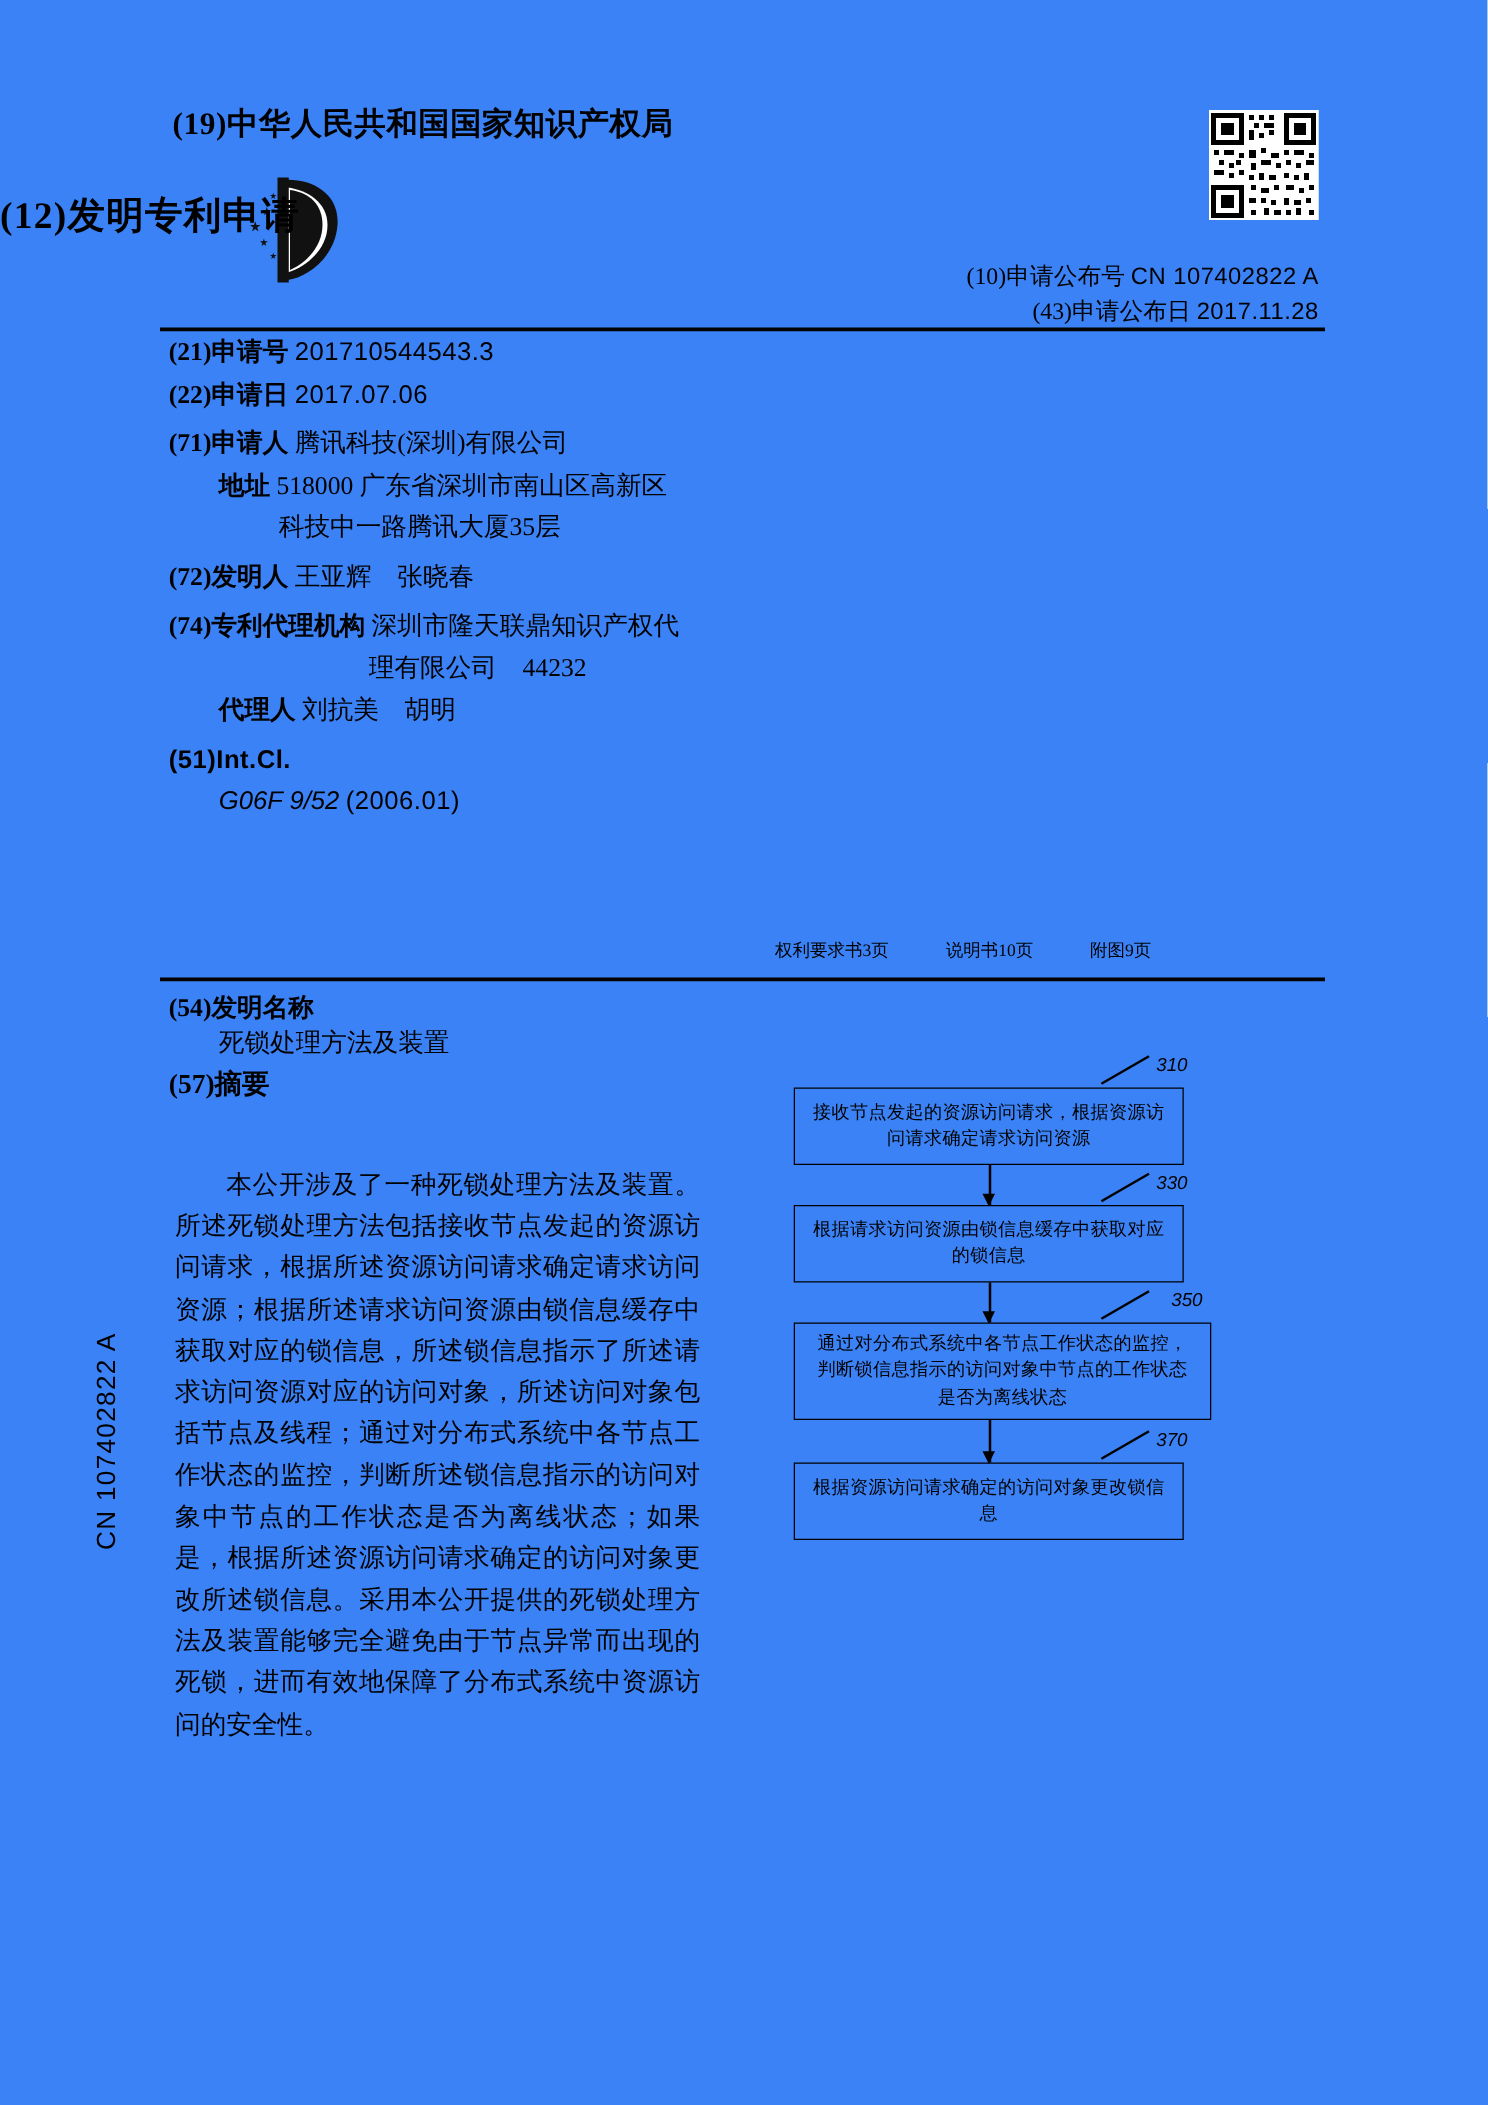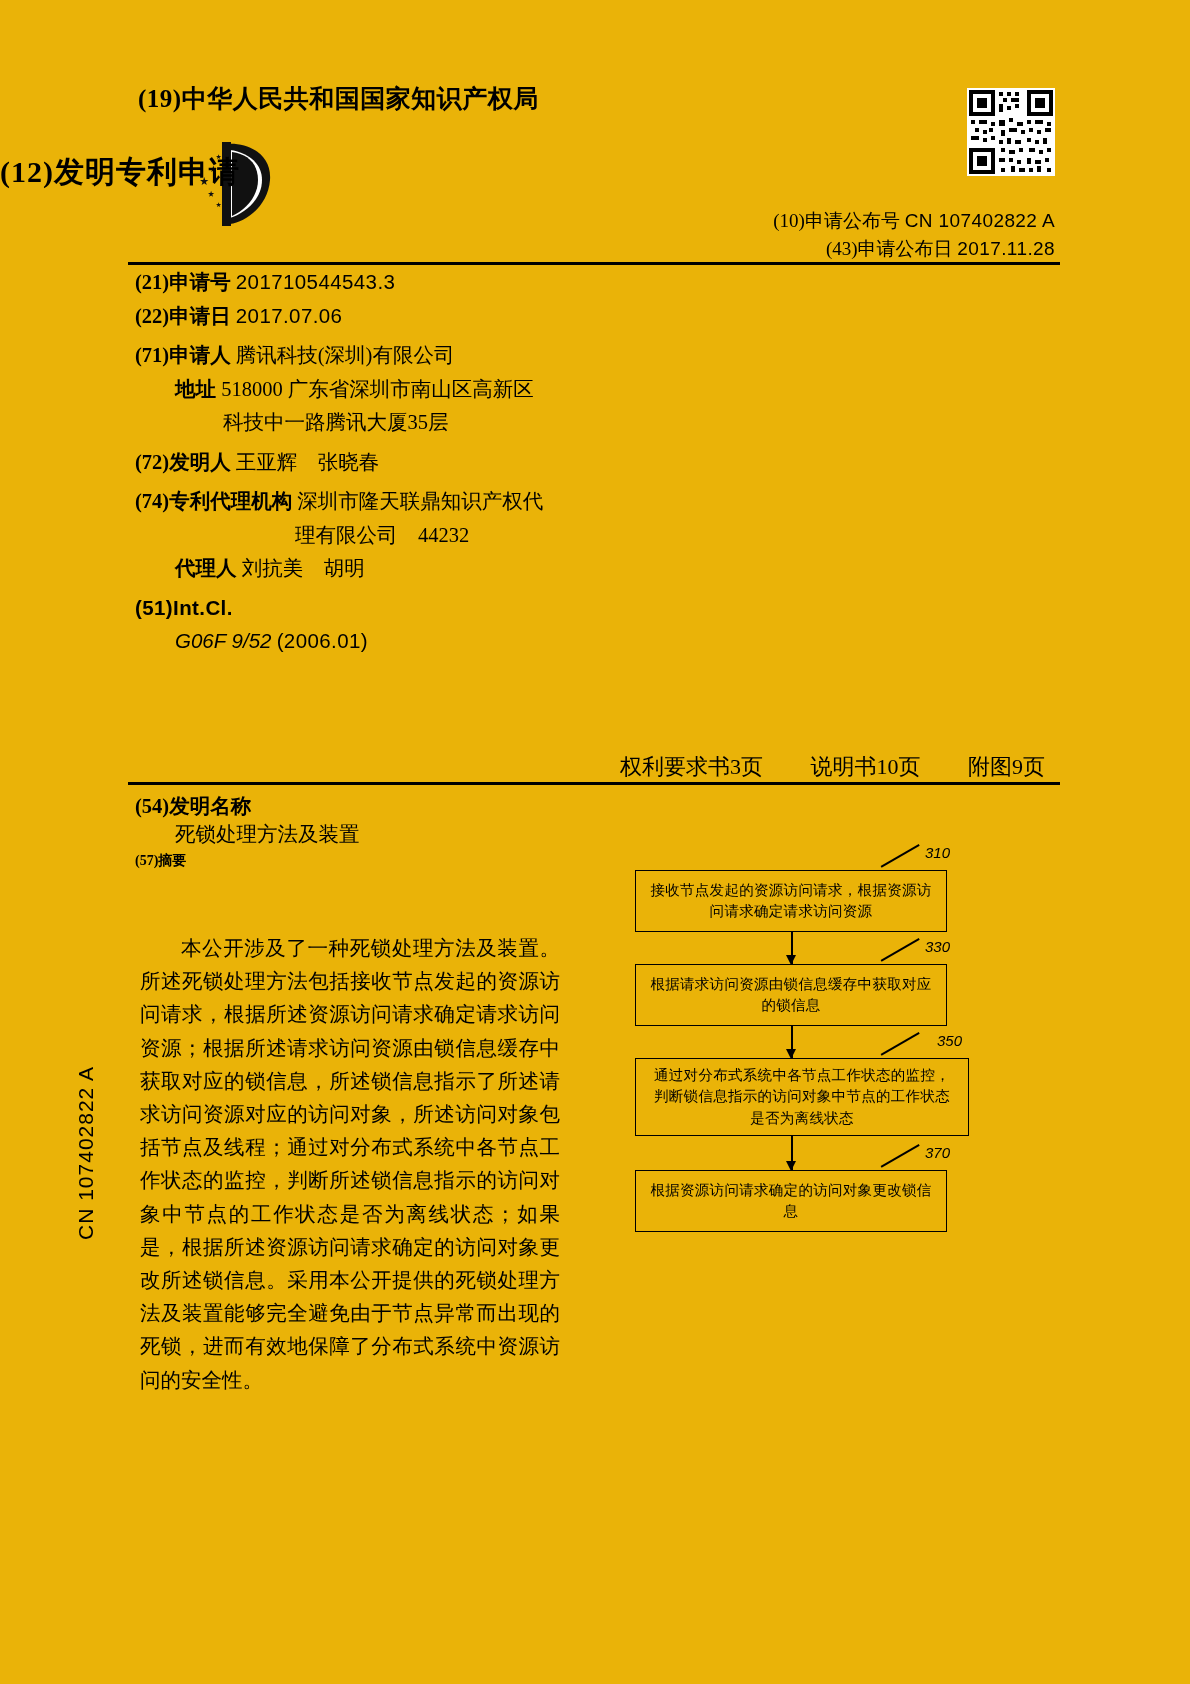--- a/index.html
+++ b/index.html
@@ -8,21 +8,21 @@
     background: #fff;
   }
   body {
     font-family: "Liberation Serif", serif;
     color: #000;
   }
   .page {
     position: relative;
     width: 1190px;
     height: 1684px;
-    background: #eab308;
+    background: #3b82f6;
     overflow: hidden;
   }
 
   
   .office-line {
     position: absolute;
     left: 138px;
     top: 82px;
     font-size: 25px;
     font-weight: bold;
@@ -108,21 +108,21 @@
     font-style: italic;
     font-weight: normal;
     font-family: "Liberation Sans", sans-serif;
   }
 
   
   .counts {
     position: absolute;
     left: 620px;
     top: 752px;
-    font-size: 22px;
+    font-size: 14px;
     white-space: nowrap;
   }
   .counts span { margin-right: 42px; }
 
   
   .sec54 {
     position: absolute;
     left: 135px;
     top: 792px;
     font-size: 20.5px;
@@ -131,21 +131,21 @@
   .inv-name {
     position: absolute;
     left: 175px;
     top: 820px;
     font-size: 20.5px;
   }
   .sec57 {
     position: absolute;
     left: 135px;
     top: 852px;
-    font-size: 14px;
+    font-size: 22px;
     font-weight: bold;
   }
   .abstract {
     position: absolute;
     left: 140px;
     top: 932px;
     width: 420px;
     font-size: 20.5px;
     line-height: 1.62;
     text-align: justify;

